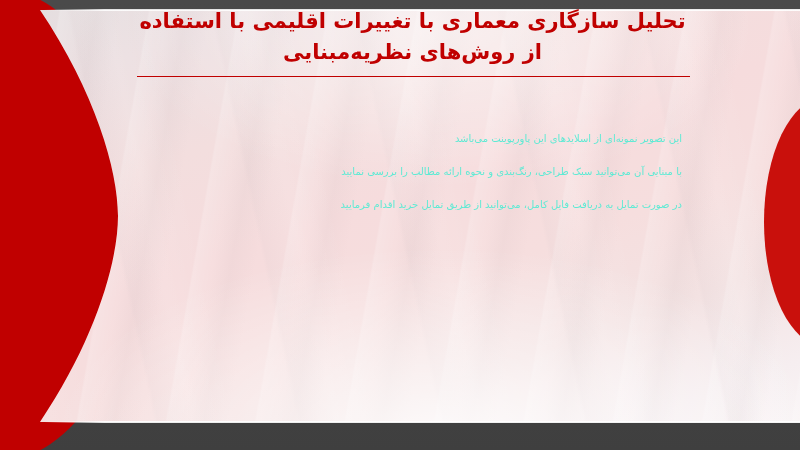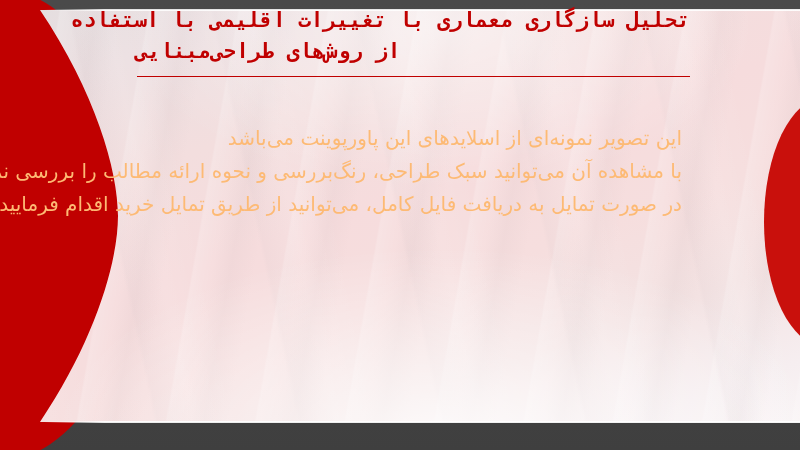--- a/index.html
+++ b/index.html
@@ -112,23 +112,22 @@
     border-radius: 50%;
     background: #C9100C;
   }
 
   
   .title-wrap {
     position: absolute;
     left: 135px;
     top: 6px;
     width: 555px;
-    text-align: left;
+    text-align: center;
     direction: rtl;
-    font-family: Liberation Mono, monospace;
   }
   .title-line {
     color: #C00000;
     font-size: 21px;
     font-weight: 700;
     line-height: 31px;
     white-space: nowrap;
   }
   .title-rule {
     position: absolute;
@@ -142,22 +141,22 @@
   
   .body-wrap {
     position: absolute;
     right: 118px;
     top: 122px;
     width: 570px;
     direction: rtl;
     text-align: right;
   }
   .body-line {
-    color: #fdba74;
-    font-size: 20px;
+    color: #5eead4;
+    font-size: 10px;
     line-height: 33px;
     white-space: nowrap;
   }
 
   
   .panel-hl-top {
     position: absolute;
     left: 44px; top: 9px; width: 756px; height: 2px;
     background: linear-gradient(90deg, rgba(255,255,255,0.0) 0%, rgba(255,255,255,0.85) 8%, rgba(255,255,255,0.9) 100%);
   }
@@ -182,24 +181,24 @@
     <div class="glow-top"></div>
     <div class="glow-bottom"></div>
     <div class="right-ellipse"></div>
   </div>
 
   <div class="panel-hl-top"></div>
   <div class="panel-hl-bottom"></div>
 
   <div class="title-wrap">
     <div class="title-line">تحلیل سازگاری معماری با تغییرات اقلیمی با استفاده</div>
-    <div class="title-line">از روش‌های طراحی‌مبنایی</div>
+    <div class="title-line">از روش‌های نظریه‌مبنایی</div>
   </div>
 
   <div class="title-rule"></div>
 
   <div class="body-wrap">
     <div class="body-line">این تصویر نمونه‌ای از اسلایدهای این پاورپوینت می‌باشد</div>
-    <div class="body-line">با مشاهده آن می‌توانید سبک طراحی، رنگ‌بررسی و نحوه ارائه مطالب را بررسی نمایید</div>
+    <div class="body-line">با مبنایی آن می‌توانید سبک طراحی، رنگ‌بندی و نحوه ارائه مطالب را بررسی نمایید</div>
     <div class="body-line">در صورت تمایل به دریافت فایل کامل، می‌توانید از طریق تمایل خرید اقدام فرمایید</div>
   </div>
 
 </div>
 
 </body></html>

